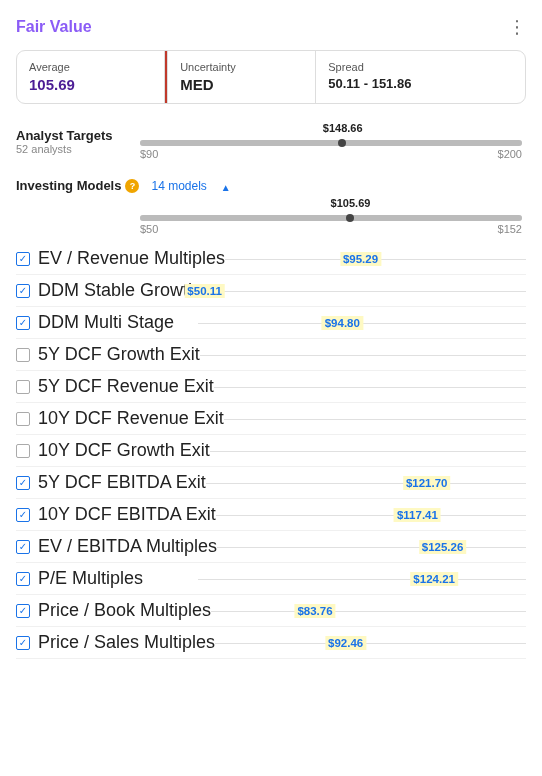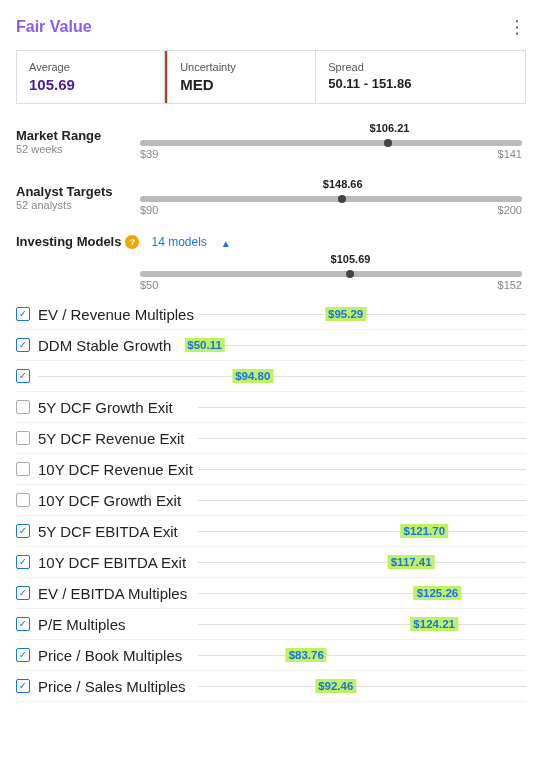--- a/index.html
+++ b/index.html
@@ -26,21 +26,21 @@
       color: #8b5cf6;
     }
     .more-icon {
       color: #666;
       font-size: 18px;
       cursor: pointer;
     }
     .summary-bar {
       display: flex;
       border: 1px solid #ddd;
-      border-radius: 0;
+      border-radius: 9px;
       margin-bottom: 18px;
     }
     .summary-cell {
       flex: 1;
       padding: 10px 12px;
       border-right: 1px solid #ddd;
     }
     .summary-cell:last-child {
       border-right: none;
       flex: 1.5;
@@ -193,41 +193,41 @@
       content: '✓';
       color: #1a73e8;
       font-size: 10px;
       line-height: 1;
     }
     .model-checkbox.unchecked {
       border-color: #aaa;
     }
     .model-name {
       min-width: 160px;
-      font-size: 15px;
+      font-size: 18px;
       color: #222;
     }
     .model-bar-area {
       flex: 1;
       position: relative;
       height: 20px;
       display: flex;
       align-items: center;
     }
     .model-bar-line {
       position: absolute;
       left: 0;
       right: 0;
       height: 1px;
       background: #e0e0e0;
       top: 50%;
     }
     .model-value-badge {
       position: absolute;
-      background: #bef264;
+      background: #fef9c3;
       color: #1a73e8;
       font-size: 11.5px;
       font-weight: 600;
       padding: 1px 3px;
       white-space: nowrap;
       transform: translateX(-50%);
     }
   </style>
 </head>
 <body>
@@ -250,35 +250,20 @@
     <div class="summary-cell" style="border-left:1px solid #ddd;">
       <div class="summary-label">Uncertainty</div>
       <div class="summary-value dark">MED</div>
     </div>
     <div class="summary-cell">
       <div class="summary-label">Spread</div>
       <div class="summary-value dark" style="font-size:13px;">50.11 - 151.86</div>
     </div>
   </div>
 
-  <div class="range-row">
-    <div class="range-row-label">
-      <div class="range-row-main">Market Range</div>
-      <div class="range-row-sublabel">52 weeks</div>
-    </div>
-    <div class="range-chart-area">
-      <span class="range-label-above" style="left:65%;">$106.21</span>
-      <div class="range-bar-container">
-        <div class="range-bar-fill" style="left:0;width:100%;"></div>
-        <div class="range-dot" style="left:65%;"></div>
-      </div>
-      <span class="range-label-min">$39</span>
-      <span class="range-label-max">$141</span>
-    </div>
-  </div>
 
   <div class="range-row">
     <div class="range-row-label">
       <div class="range-row-main">Analyst Targets</div>
       <div class="range-row-sublabel">52 analysts</div>
     </div>
     <div class="range-chart-area">
       <span class="range-label-above" style="left:53%;">$148.66</span>
       <div class="range-bar-container">
         <div class="range-bar-fill" style="left:0;width:100%;"></div>
@@ -325,20 +310,21 @@
       <div class="model-item">
         <div class="model-checkbox checked"></div>
         <div class="model-name">DDM Stable Growth</div>
         <div class="model-bar-area">
           <div class="model-bar-line"></div>
           <div class="model-value-badge" style="left: 2%;">$50.11</div>
         </div>
       </div>
       <div class="model-item">
         <div class="model-checkbox checked"></div>
+        <div class="model-name">DDM Multi Stage</div>
         <div class="model-bar-area">
           <div class="model-bar-line"></div>
           <div class="model-value-badge" style="left: 44%;">$94.80</div>
         </div>
       </div>
       <div class="model-item">
         <div class="model-checkbox unchecked"></div>
         <div class="model-name">5Y DCF Growth Exit</div>
         <div class="model-bar-area">
           <div class="model-bar-line"></div>

